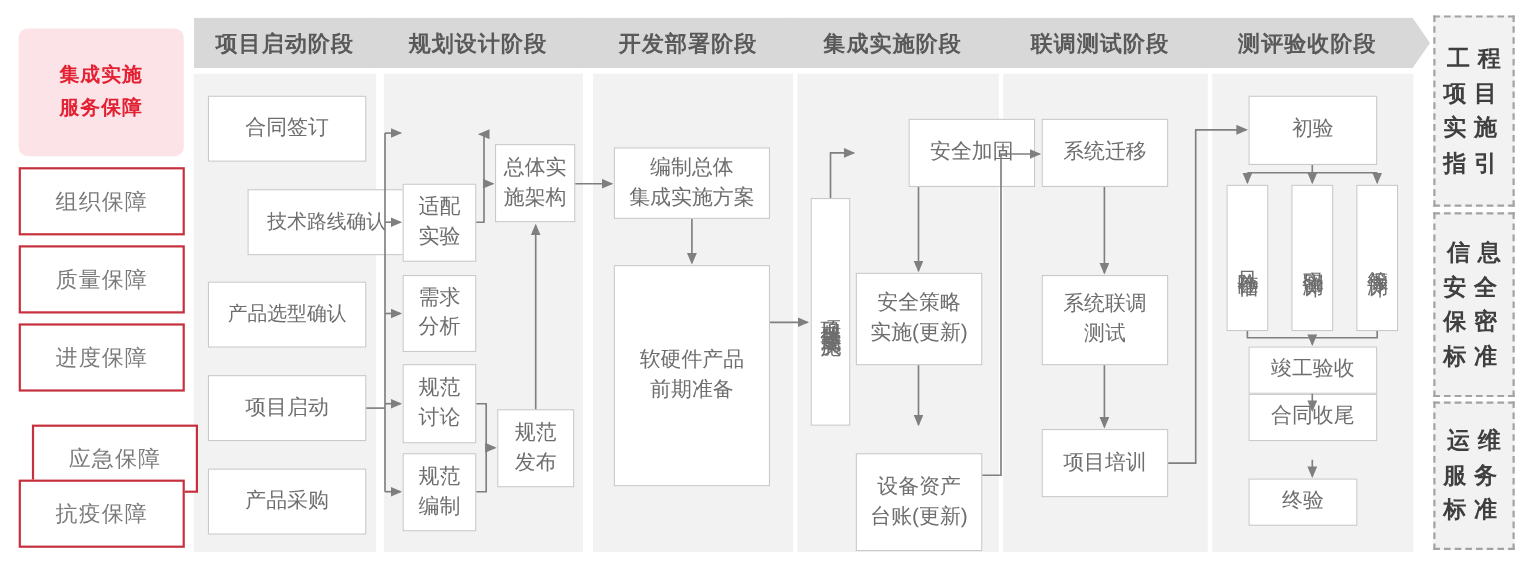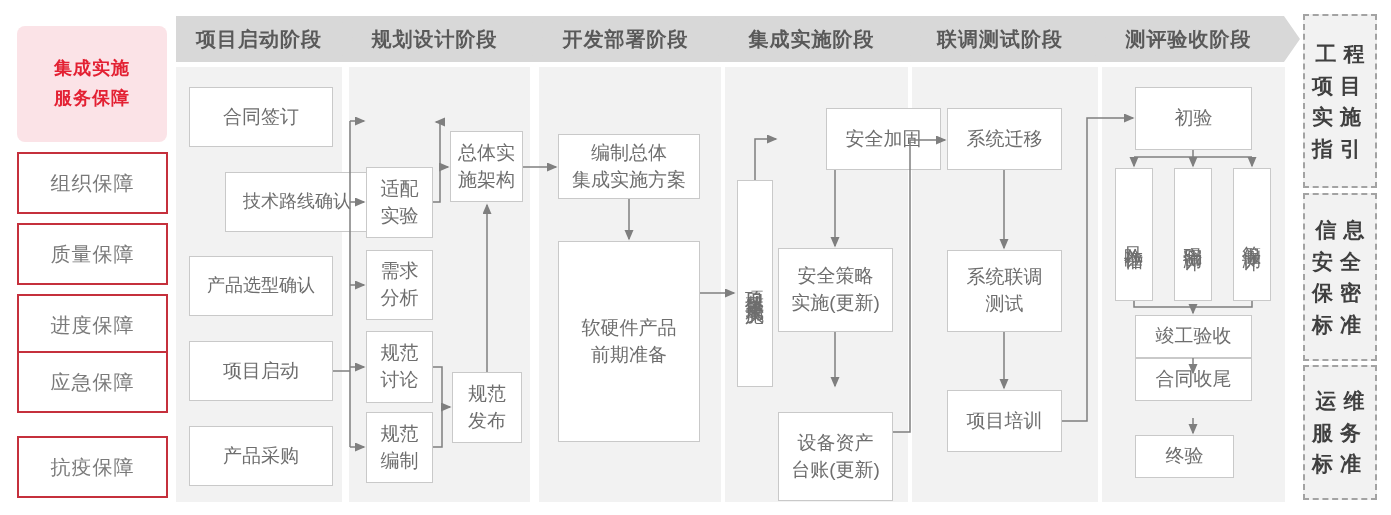--- a/index.html
+++ b/index.html
@@ -74,21 +74,21 @@
   <div class="hdr" style="left:528px;width:209px;">开发部署阶段</div>
   <div class="hdr" style="left:714px;width:209px;">集成实施阶段</div>
   <div class="hdr" style="left:906px;width:202px;">联调测试阶段</div>
   <div class="hdr" style="left:1091px;width:209px;">测评验收阶段</div>
 
   <div class="ptitle">集成实施
 服务保障</div>
   <div class="gbox" style="top:152px;">组织保障</div>
   <div class="gbox" style="top:223px;">质量保障</div>
   <div class="gbox" style="top:294px;">进度保障</div>
-  <div class="gbox" style="top:351px;">应急保障</div>
+  <div class="gbox" style="top:386px;margin-left:12px;">应急保障</div>
   <div class="gbox" style="top:436px;">抗疫保障</div>
 
   <div class="box" style="left:189px;top:87px;width:144px;height:60px;">合同签订</div>
   <div class="box" style="left:189px;top:172px;width:144px;height:60px;font-size:18px;margin-left:36px;">技术路线确认</div>
   <div class="box" style="left:189px;top:256px;width:144px;height:60px;font-size:18px;">产品选型确认</div>
   <div class="box" style="left:189px;top:341px;width:144px;height:60px;">项目启动</div>
   <div class="box" style="left:189px;top:426px;width:144px;height:60px;">产品采购</div>
 
   <div class="box" style="left:366px;top:250px;width:67px;height:70px;">需求
 分析</div>

